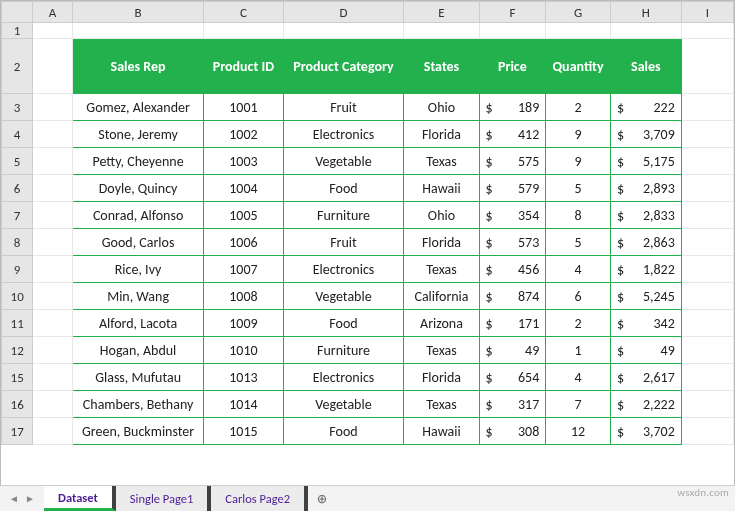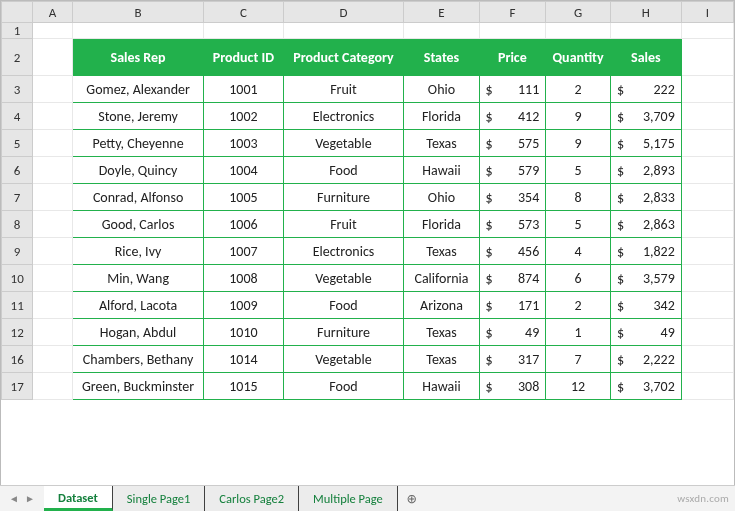--- a/index.html
+++ b/index.html
@@ -69,21 +69,21 @@
     padding: 0;
   }
   
   td.dh {
     background: #22b14c;
     color: #fff;
     font-weight: bold;
     text-align: center;
     border: 1px solid #22b14c;
     height: 30px;
-    padding: 3px 4px;
+    padding: 12px 4px;
     font-size: 14px;
     white-space: nowrap;
   }
   
   td.dc {
     border: 1px solid #22b14c;
     height: 26px;
     padding: 0 6px;
     font-size: 14px;
     background: #fff;
@@ -111,44 +111,44 @@
     align-items: center;
     justify-content: center;
     color: #888;
     gap: 6px;
   }
   .tabbar .nav span { font-size: 10px; }
   .tabbar .tab {
     padding: 0 14px;
     display: flex;
     align-items: center;
-    border-right: 1px solid #404040;
+    border-right: 4px solid #404040;
     background: #ececec;
-    color: #15803d;
+    color: #4c1d95;
     cursor: pointer;
   }
   .tabbar .tab.active {
     background: #fff;
     font-weight: bold;
     border-bottom: 3px solid #22b14c;
     padding-bottom: 0;
     box-sizing: border-box;
   }
   .tabbar .addtab {
     width: 28px;
     display: flex;
     align-items: center;
     justify-content: center;
     color: #666;
     cursor: pointer;
   }
   .watermark {
     position: absolute;
     right: 6px;
-    bottom: 6px;
+    bottom: 12px;
     font-size: 11px;
     color: #aaa;
     letter-spacing: 0.2px;
     pointer-events: none;
   }
 </style>
 </head>
 <body>
 
 <div class="sheet-area">
@@ -202,21 +202,21 @@
           <td class="dh">Sales</td>
           <td class="blank"></td>
         </tr>
         <tr>
           <td class="rh">3</td>
           <td class="blank"></td>
           <td class="dc center">Gomez, Alexander</td>
           <td class="dc center">1001</td>
           <td class="dc center">Fruit</td>
           <td class="dc center">Ohio</td>
-          <td class="dc money"><span class="cur">$</span><span>111</span></td>
+          <td class="dc money"><span class="cur">$</span><span>189</span></td>
           <td class="dc center">2</td>
           <td class="dc money"><span class="cur">$</span><span>222</span></td>
           <td class="blank"></td>
         </tr>
         <tr>
           <td class="rh">4</td>
           <td class="blank"></td>
           <td class="dc center">Stone, Jeremy</td>
           <td class="dc center">1002</td>
           <td class="dc center">Electronics</td>
@@ -288,21 +288,21 @@
         </tr>
         <tr>
           <td class="rh">10</td>
           <td class="blank"></td>
           <td class="dc center">Min, Wang</td>
           <td class="dc center">1008</td>
           <td class="dc center">Vegetable</td>
           <td class="dc center">California</td>
           <td class="dc money"><span class="cur">$</span><span>874</span></td>
           <td class="dc center">6</td>
-          <td class="dc money"><span class="cur">$</span><span>3,579</span></td>
+          <td class="dc money"><span class="cur">$</span><span>5,245</span></td>
           <td class="blank"></td>
         </tr>
         <tr>
           <td class="rh">11</td>
           <td class="blank"></td>
           <td class="dc center">Alford, Lacota</td>
           <td class="dc center">1009</td>
           <td class="dc center">Food</td>
           <td class="dc center">Arizona</td>
           <td class="dc money"><span class="cur">$</span><span>171</span></td>
@@ -313,20 +313,32 @@
         <tr>
           <td class="rh">12</td>
           <td class="blank"></td>
           <td class="dc center">Hogan, Abdul</td>
           <td class="dc center">1010</td>
           <td class="dc center">Furniture</td>
           <td class="dc center">Texas</td>
           <td class="dc money"><span class="cur">$</span><span>49</span></td>
           <td class="dc center">1</td>
           <td class="dc money"><span class="cur">$</span><span>49</span></td>
+          <td class="blank"></td>
+        </tr>
+        <tr>
+          <td class="rh">15</td>
+          <td class="blank"></td>
+          <td class="dc center">Glass, Mufutau</td>
+          <td class="dc center">1013</td>
+          <td class="dc center">Electronics</td>
+          <td class="dc center">Florida</td>
+          <td class="dc money"><span class="cur">$</span><span>654</span></td>
+          <td class="dc center">4</td>
+          <td class="dc money"><span class="cur">$</span><span>2,617</span></td>
           <td class="blank"></td>
         </tr>
         <tr>
           <td class="rh">16</td>
           <td class="blank"></td>
           <td class="dc center">Chambers, Bethany</td>
           <td class="dc center">1014</td>
           <td class="dc center">Vegetable</td>
           <td class="dc center">Texas</td>
           <td class="dc money"><span class="cur">$</span><span>317</span></td>
@@ -352,20 +364,19 @@
 
 <div class="tabbar">
   <div class="nav">
     <span>◄</span>
     <span>►</span>
   </div>
   <div id="tabs-container" style="display:flex;">
       <div class="tab active">Dataset</div>
       <div class="tab">Single Page1</div>
       <div class="tab">Carlos Page2</div>
-      <div class="tab">Multiple Page</div>
     </div>
   <div class="addtab">
     <span>⊕</span>
   </div>
 </div>
 
 <div class="watermark">wsxdn.com</div>
 
 </body></html>

